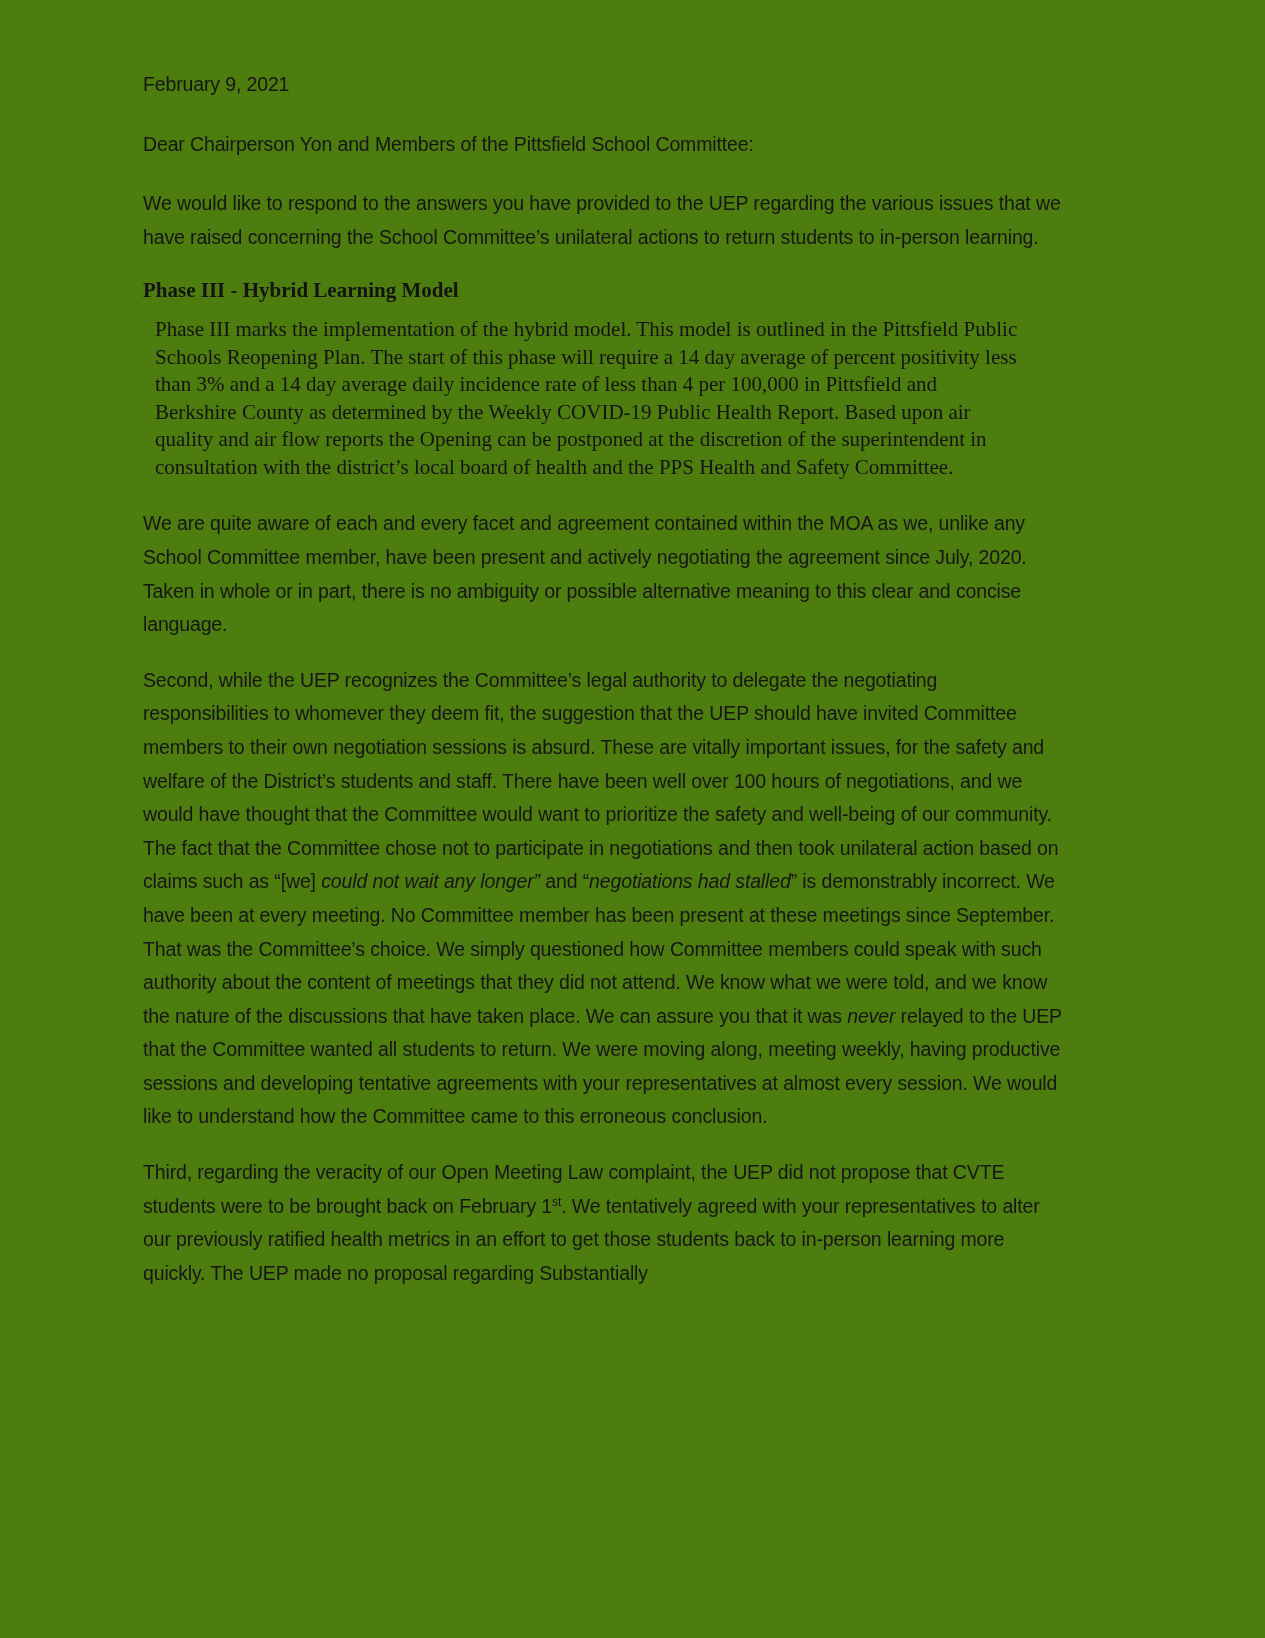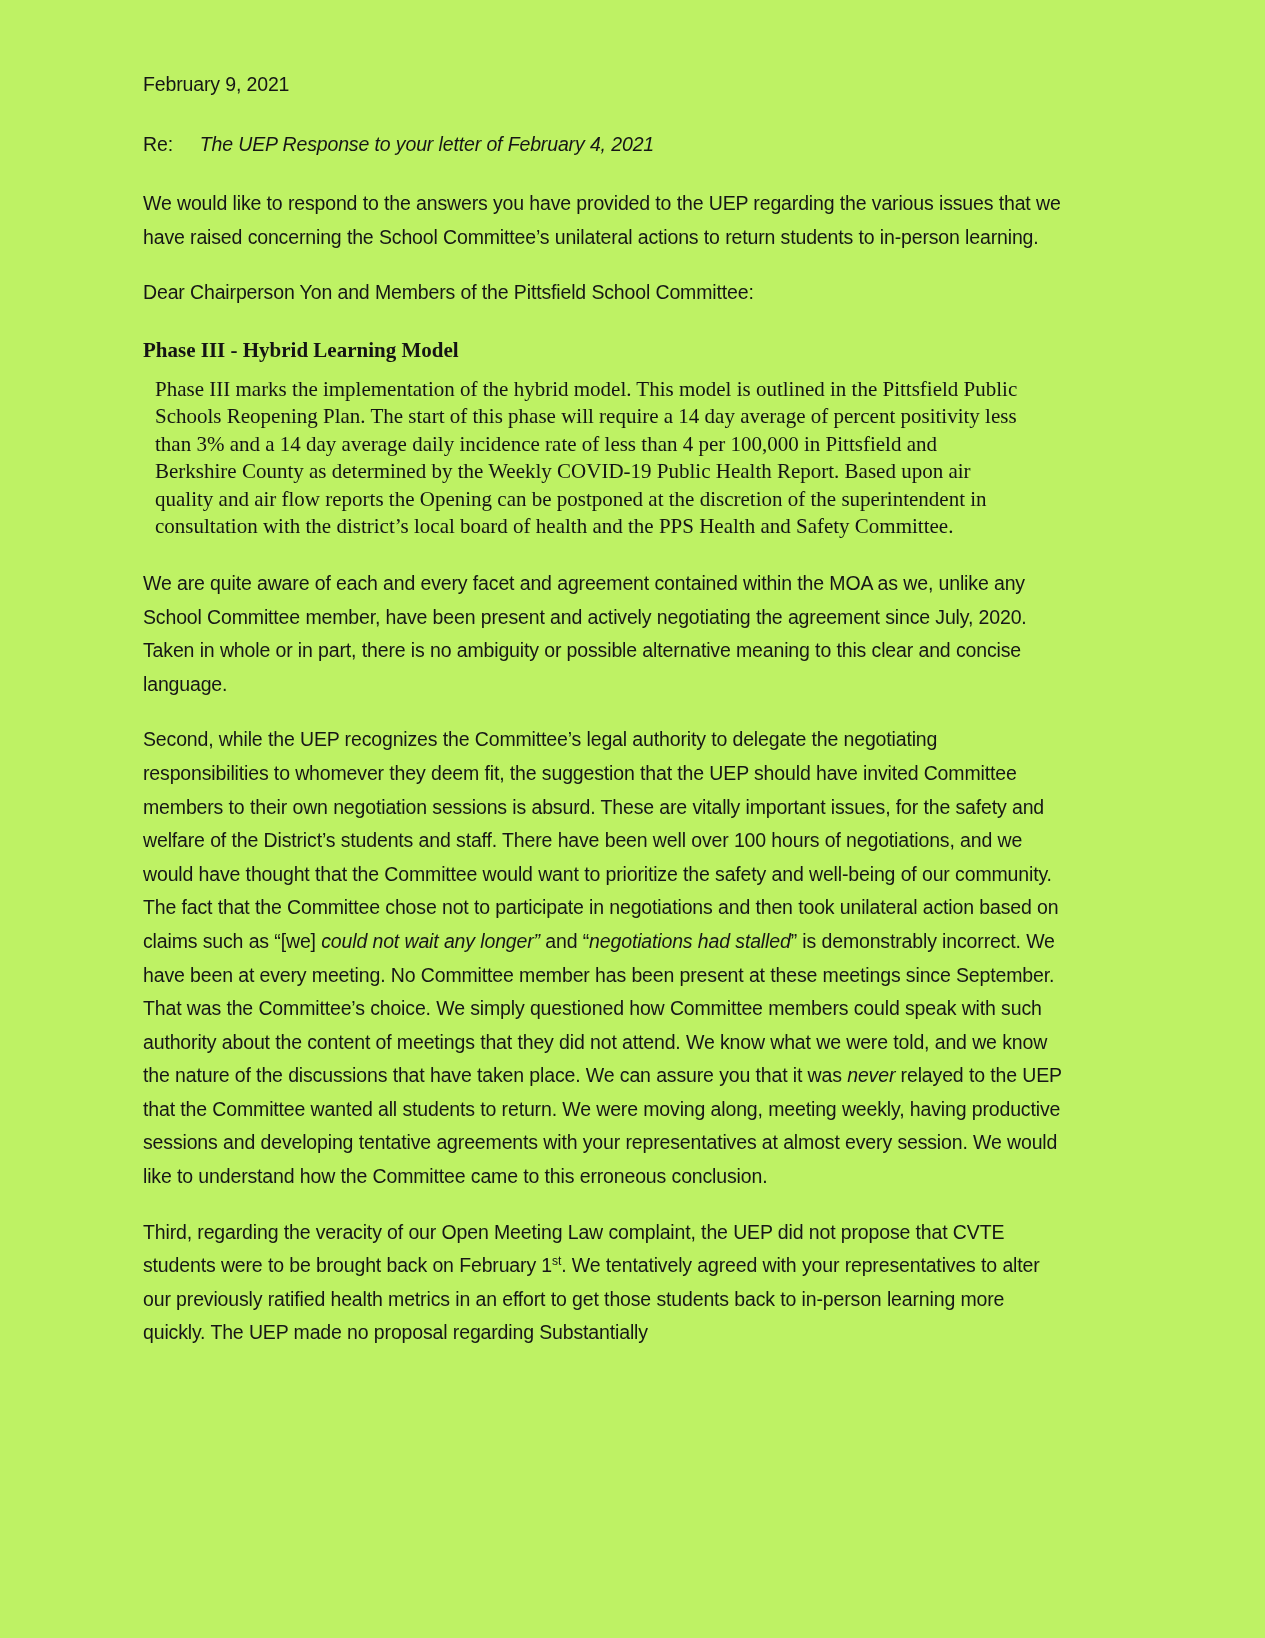--- a/index.html
+++ b/index.html
@@ -10,21 +10,21 @@
   }
   body {
     font-family: "Liberation Sans", sans-serif;
     color: #1a1a1a;
   }
   .page {
     position: relative;
     width: 1265px;
     height: 1638px;
     margin: 0 auto;
-    background: #bef264;
+    background: #4d7c0f;
     box-sizing: border-box;
     overflow: hidden;
   }
   .content {
     position: absolute;
     left: 143px;
     top: 68px;
     width: 920px;
   }
   
@@ -82,25 +82,24 @@
   }
 </style>
 </head>
 <body>
 
 <div class="page">
   <div class="content">
 
     <p class="para date-line">February 9, 2021</p>
 
-    <p class="para re-line"><span class="re-label">Re:</span>     <span class="re-subject">The UEP Response to your letter of February 4, 2021</span></p>
+
+    <p class="para salutation">Dear Chairperson Yon and Members of the Pittsfield School Committee:</p>
 
     <p class="para">We would like to respond to the answers you have provided to the UEP regarding the various issues that we have raised concerning the School Committee’s unilateral actions to return students to in-person learning.</p>
-
-    <p class="para salutation">Dear Chairperson Yon and Members of the Pittsfield School Committee:</p>
 
 
     <div class="quote-block">
       <div class="quote-heading">Phase III - Hybrid Learning Model</div>
       <div class="quote-body">Phase III marks the implementation of the hybrid model. This model is outlined in the Pittsfield Public Schools Reopening Plan.  The start of this phase will require a 14 day average of percent positivity less than 3% and a 14 day average daily incidence rate of less than 4 per 100,000 in Pittsfield and Berkshire County as determined by the Weekly COVID-19 Public Health Report. Based upon air quality and air flow reports the Opening can be postponed at the discretion of the superintendent in consultation with the district’s local board of health and the PPS Health and Safety Committee.</div>
     </div>
 
     <p class="para">We are quite aware of each and every facet and agreement contained within the MOA as we, unlike any School Committee member, have been present and actively negotiating the agreement since July, 2020.  Taken in whole or in part, there is no ambiguity or possible alternative meaning to this clear and concise language.</p>
 
     <p class="para"><span>Second, while the UEP recognizes the Committee’s legal authority to delegate the negotiating responsibilities to whomever they deem fit, the suggestion that the UEP should have invited Committee members to their own negotiation sessions is absurd.  These are vitally important issues, for the safety and welfare of the District’s students and staff. There have been well over 100 hours of negotiations, and we would have thought that the Committee would want to prioritize the safety and well-being of our community.  The fact that the Committee chose not to participate in negotiations and then took unilateral action based on claims such as  “[we] </span><i>could not wait any longer”</i><span> and “</span><i>negotiations had stalled</i><span>” is demonstrably incorrect.  We have been at every meeting.  No Committee member has been present at these meetings since September.  That was the Committee’s choice.  We simply questioned how Committee members could speak with such authority about the content of meetings that they did not attend.  We know what we were told, and we know the nature of the discussions that have taken place.  We can assure you that it was </span><i>never</i><span> relayed to the UEP that the Committee wanted all students to return.  We were moving along,  meeting weekly, having productive sessions and developing tentative agreements with your representatives at almost every session.  We would like to understand how the Committee came to this erroneous conclusion.</span></p>

